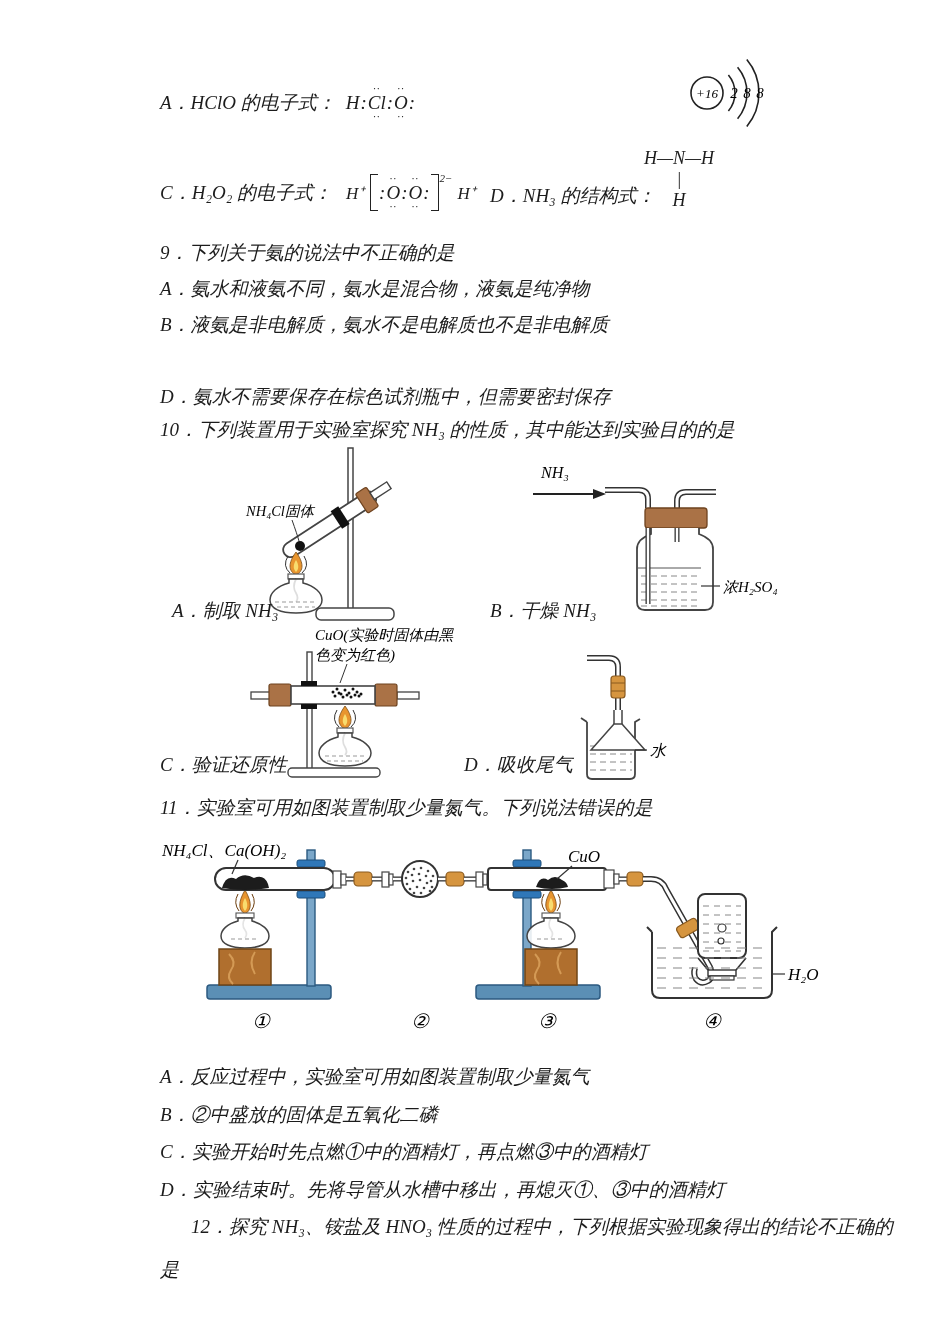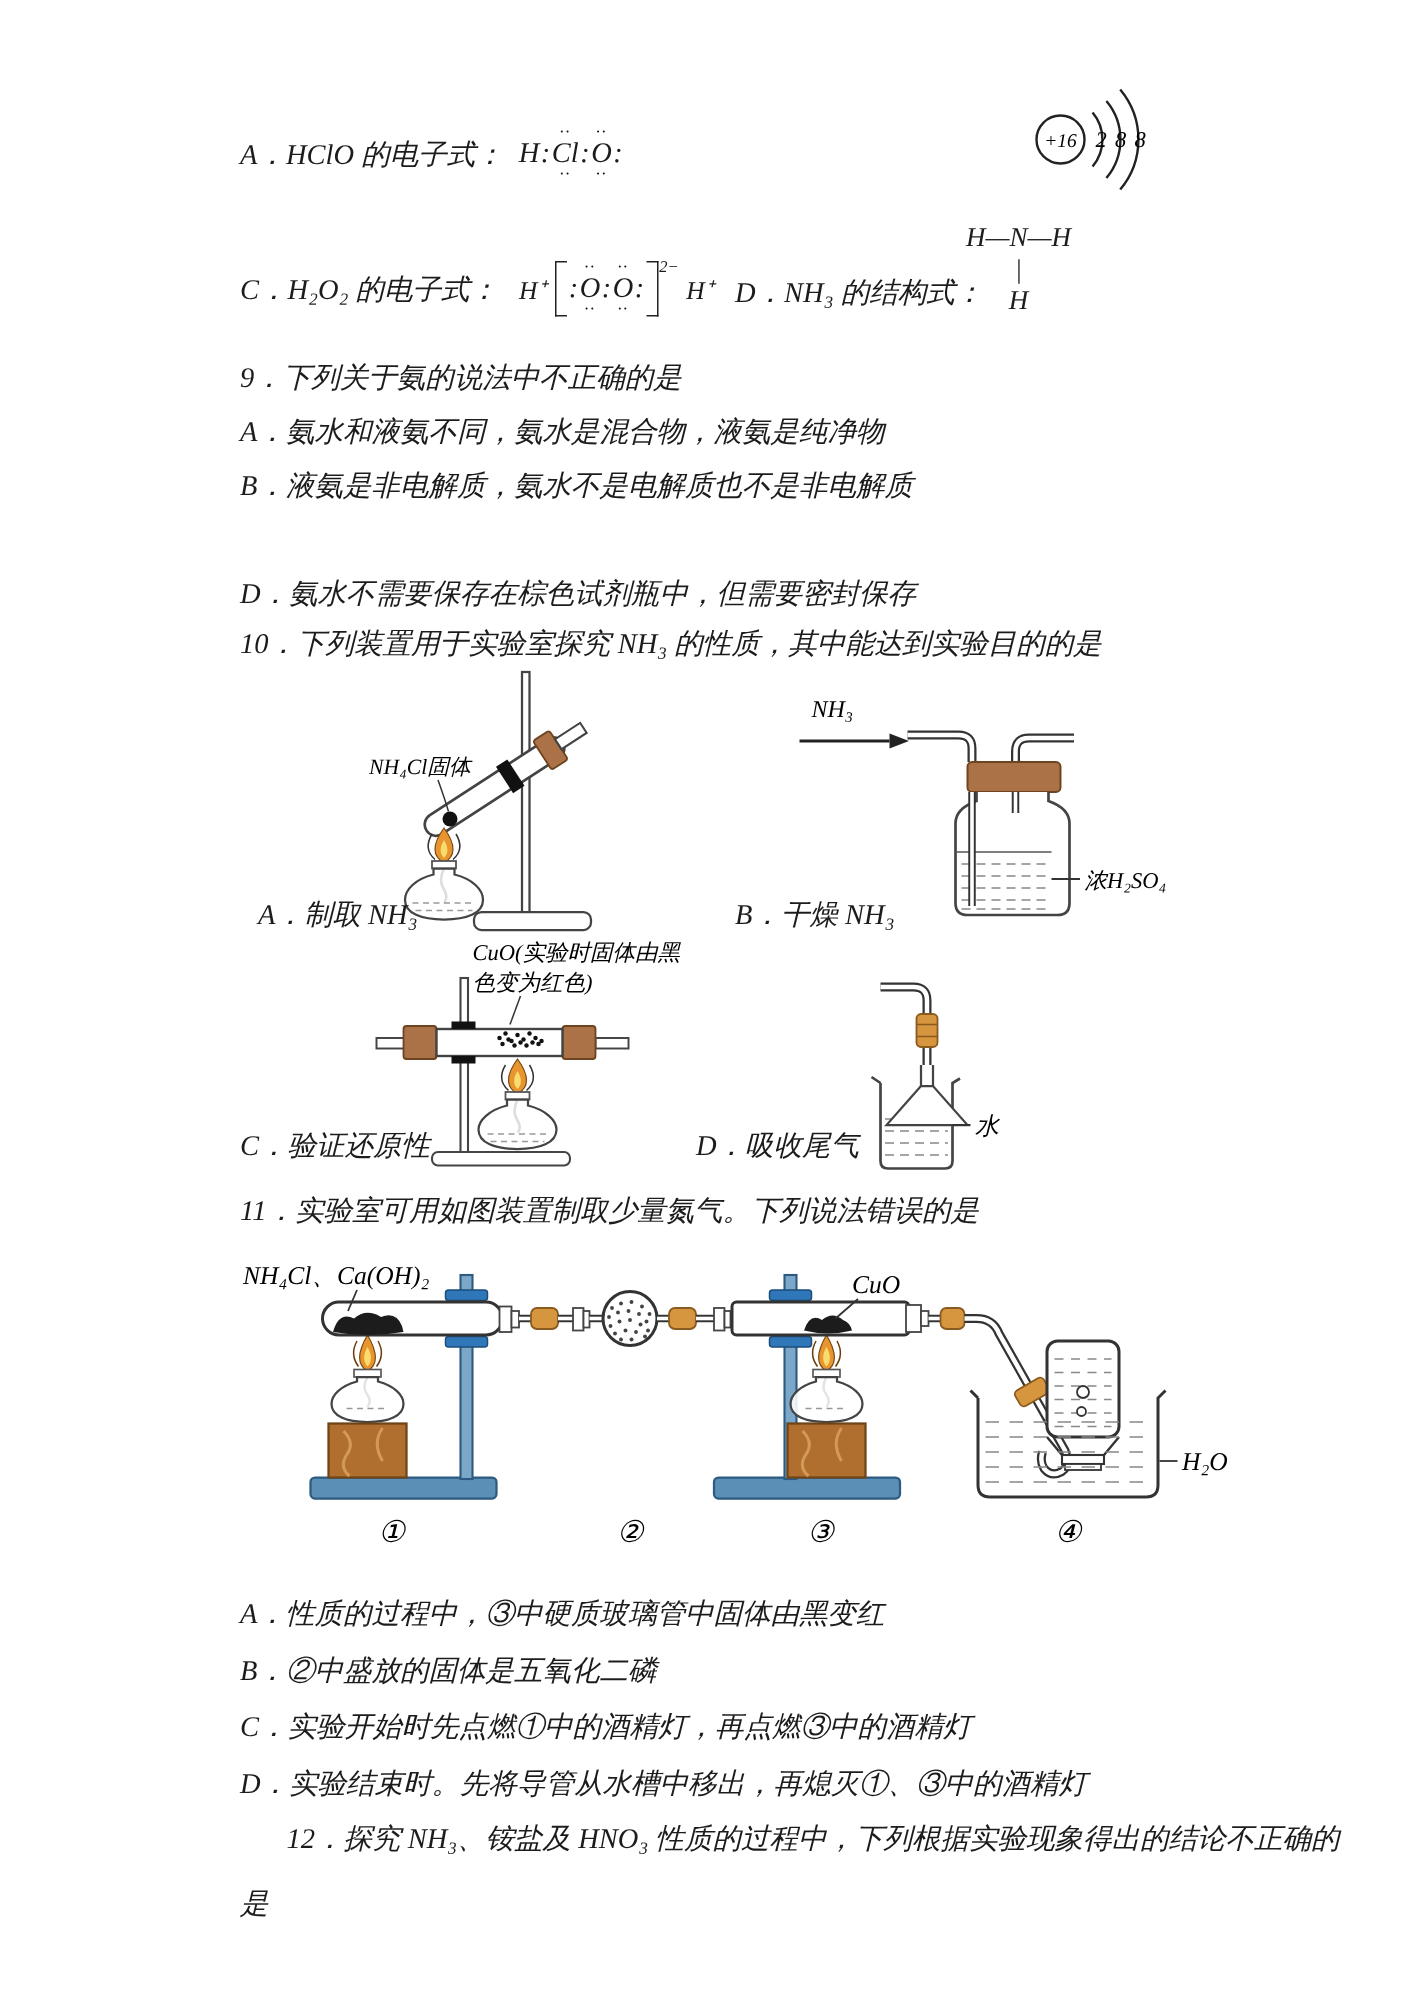--- a/index.html
+++ b/index.html
@@ -336,21 +336,21 @@
     <path d="M98,32 L92,46" fill="none" stroke="#333" stroke-width="1.2"></path>
     <text x="428" y="34" font-size="17">CuO</text>
     <path d="M432,38 L417,51" fill="none" stroke="#333" stroke-width="1.2"></path>
 
     <text x="121" y="200" font-size="20" text-anchor="middle">①</text>
     <text x="280" y="200" font-size="20" text-anchor="middle">②</text>
     <text x="407" y="200" font-size="20" text-anchor="middle">③</text>
     <text x="572" y="200" font-size="20" text-anchor="middle">④</text>
   </svg>
 
-  <div class="abs line" style="left:160px;top:1064px;">A．性质的过程中，③中硬质玻璃管中固体由黑变红</div>
+  <div class="abs line" style="left:160px;top:1064px;">A．反应过程中，实验室可用如图装置制取少量氮气</div>
   <div class="abs line" style="left:160px;top:1102px;">B．②中盛放的固体是五氧化二磷</div>
   <div class="abs line" style="left:160px;top:1177px;">D．实验结束时。先将导管从水槽中移出，再熄灭①、③中的酒精灯</div>
   <div class="abs line" style="left:160px;top:1139px;">C．实验开始时先点燃①中的酒精灯，再点燃③中的酒精灯</div>
 
   <div class="abs line" style="left:160px;top:1214px;margin-left:31px;">12．探究 NH₃、铵盐及 HNO₃ 性质的过程中，下列根据实验现象得出的结论不正确的</div>
   <div class="abs line" style="left:160px;top:1257px;">是</div>
 
 </div>
 
 </body></html>

